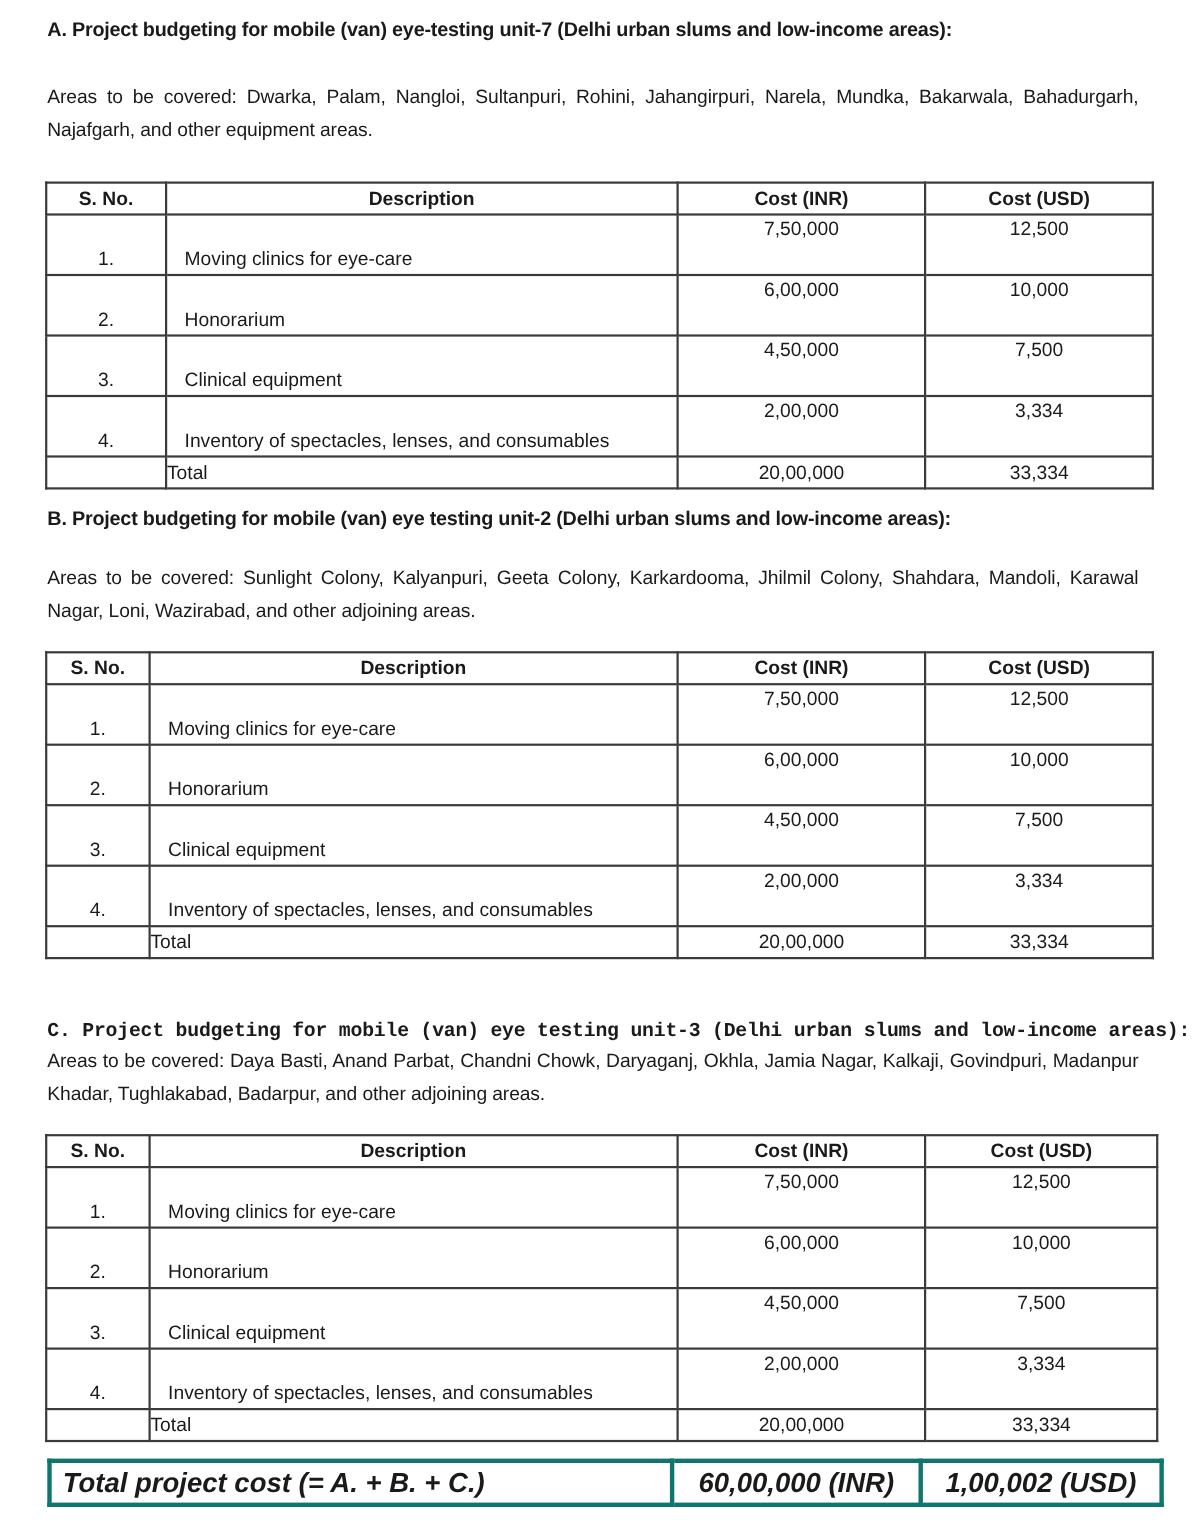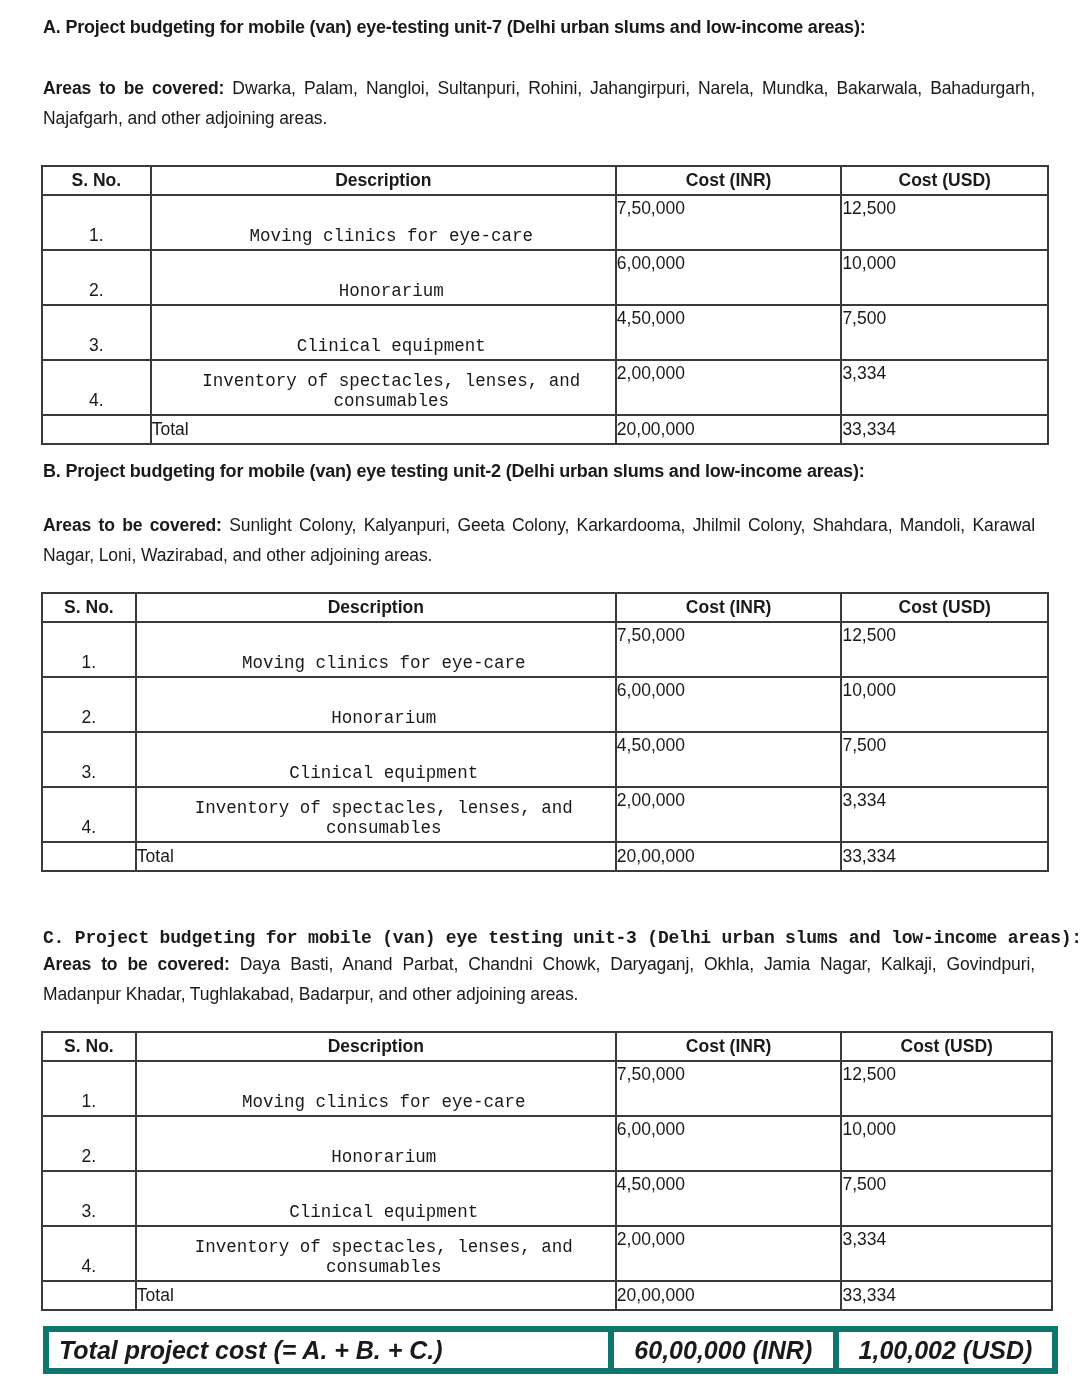--- a/index.html
+++ b/index.html
@@ -1,38 +1,38 @@
 <!DOCTYPE html>
 <html><head>
 <meta charset="utf-8">
 <style>
   html, body { margin: 0; padding: 0; background: #ffffff; }
   body { width: 1084px; height: 1390px; position: relative; overflow: hidden;
          font-family: "Liberation Sans", sans-serif; color: #1a1a1a; }
   .heading { position: absolute; left: 43px; font-size: 18px; font-weight: bold; letter-spacing: -0.2px; }
   .areas { position: absolute; left: 43px; width: 992px; font-size: 17.5px; line-height: 30px; text-align: justify; letter-spacing: -0.1px; }
-  .areas b { font-weight: bold; }
+  .areas b { font-weight: normal; }
   table.budget { position: absolute; border-collapse: collapse; font-size: 17.5px; }
   table.budget td, table.budget th { border: 2px solid #3a3a3a; padding: 0; }
   table.budget th { height: 27px; font-weight: bold; vertical-align: middle; }
   table.budget tr.item td { height: 50px; }
   table.budget td.sno { text-align: center; vertical-align: bottom; padding-bottom: 3px; }
-  table.budget td.desc { text-align: center; vertical-align: bottom; padding-left: 16px; padding-bottom: 3px; font-family: Liberation Mono, monospace; }
-  table.budget td.num { vertical-align: top; padding-top: 2px; }
+  table.budget td.desc { text-align: left; vertical-align: bottom; padding-left: 16px; padding-bottom: 3px; }
+  table.budget td.num { text-align: center; vertical-align: top; padding-top: 2px; }
   table.budget tr.total td { height: 27px; font-weight: normal; vertical-align: middle; }
   table.budget tr.total td.num { vertical-align: middle; padding-top: 0; }
   #grand { position: absolute; left: 43px; top: 1326px; width: 1015px; height: 38px; border: 2px solid #3a3a3a; border-collapse: collapse; }
-  #grand td { border: 6px solid #0f766e; font-size: 25px; font-style: italic; font-weight: bold; padding: 0 10px; height: 36px; }
+  #grand td { border: 4px solid #0f766e; font-size: 25px; font-style: italic; font-weight: bold; padding: 0 10px; height: 36px; }
   #grand td.gval { text-align: center; border-radius: 10px; }
 </style>
 </head>
 <body>
 
 <div class="heading" style="top:17px;">A. Project budgeting for mobile (van) eye-testing unit-7 (Delhi urban slums and low-income areas):</div>
-<div class="areas" style="top:73px;"><b>Areas to be covered:</b><span> Dwarka, Palam, Nangloi, Sultanpuri, Rohini, Jahangirpuri, Narela, Mundka, Bakarwala, Bahadurgarh, Najafgarh, and other adjoining areas.</span></div>
+<div class="areas" style="top:73px;"><b>Areas to be covered:</b><span> Dwarka, Palam, Nangloi, Sultanpuri, Rohini, Jahangirpuri, Narela, Mundka, Bakarwala, Bahadurgarh, Najafgarh, and other equipment areas.</span></div>
 
 <table class="budget" style="left:41px; top:165px; width:1008px;">
   <colgroup>
       <col style="width:109px">
       <col style="width:466px">
       <col style="width:226px">
       <col style="width:207px">
     </colgroup>
   <tbody>
       <tr>

